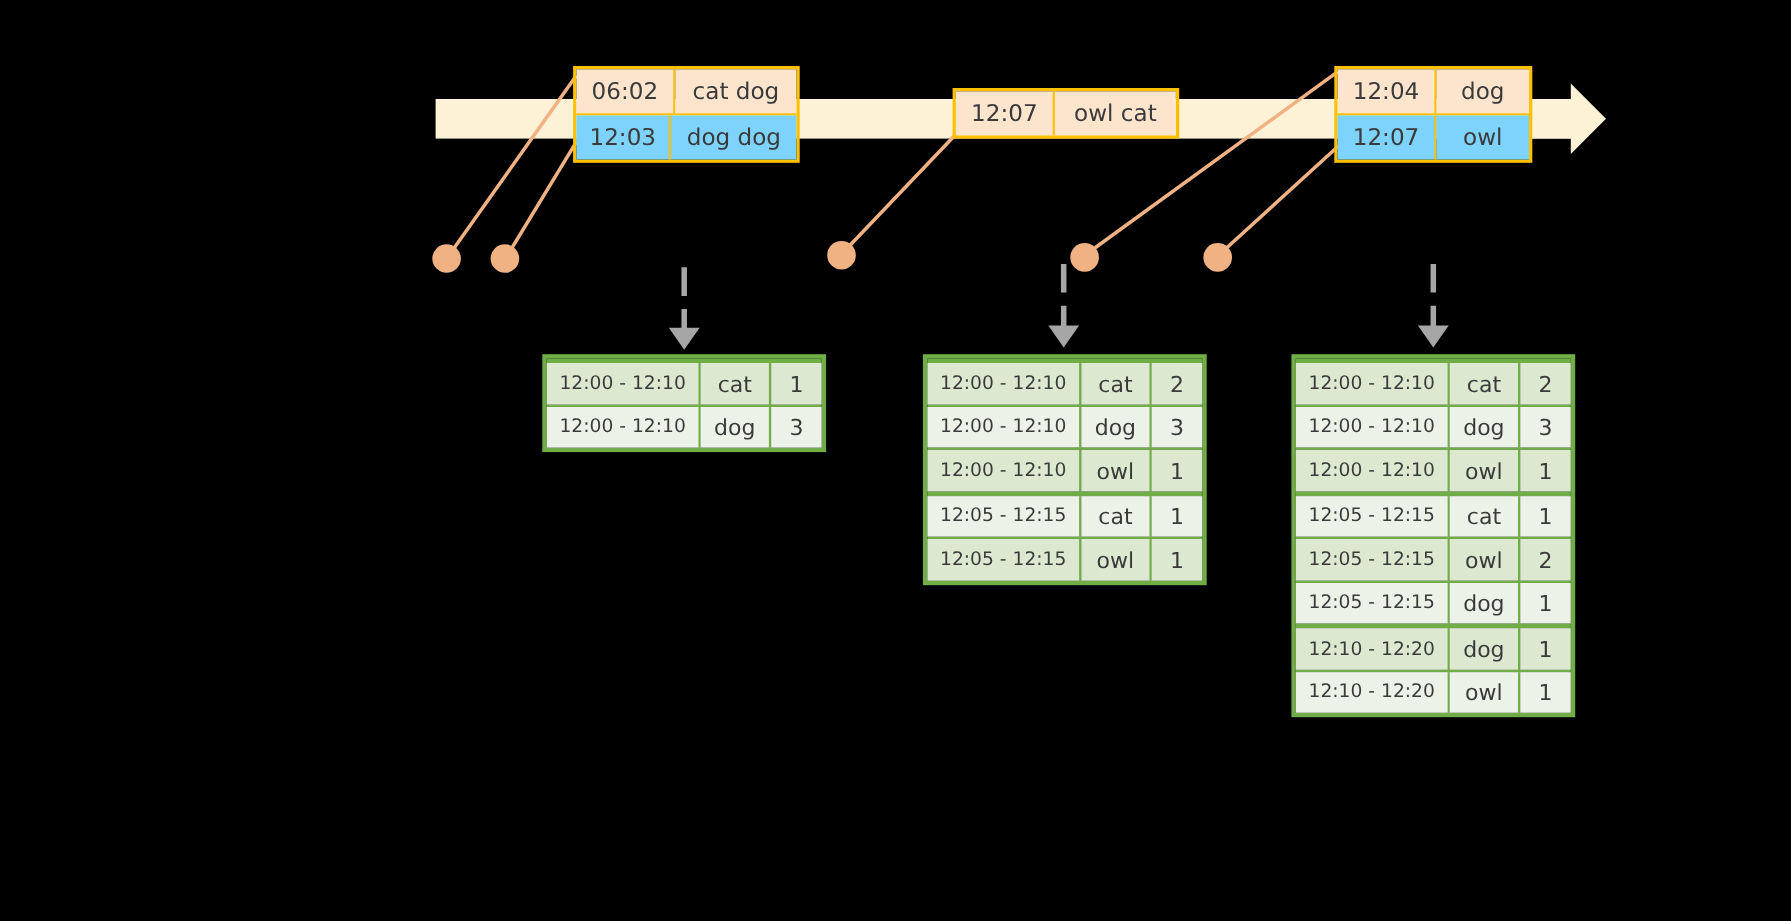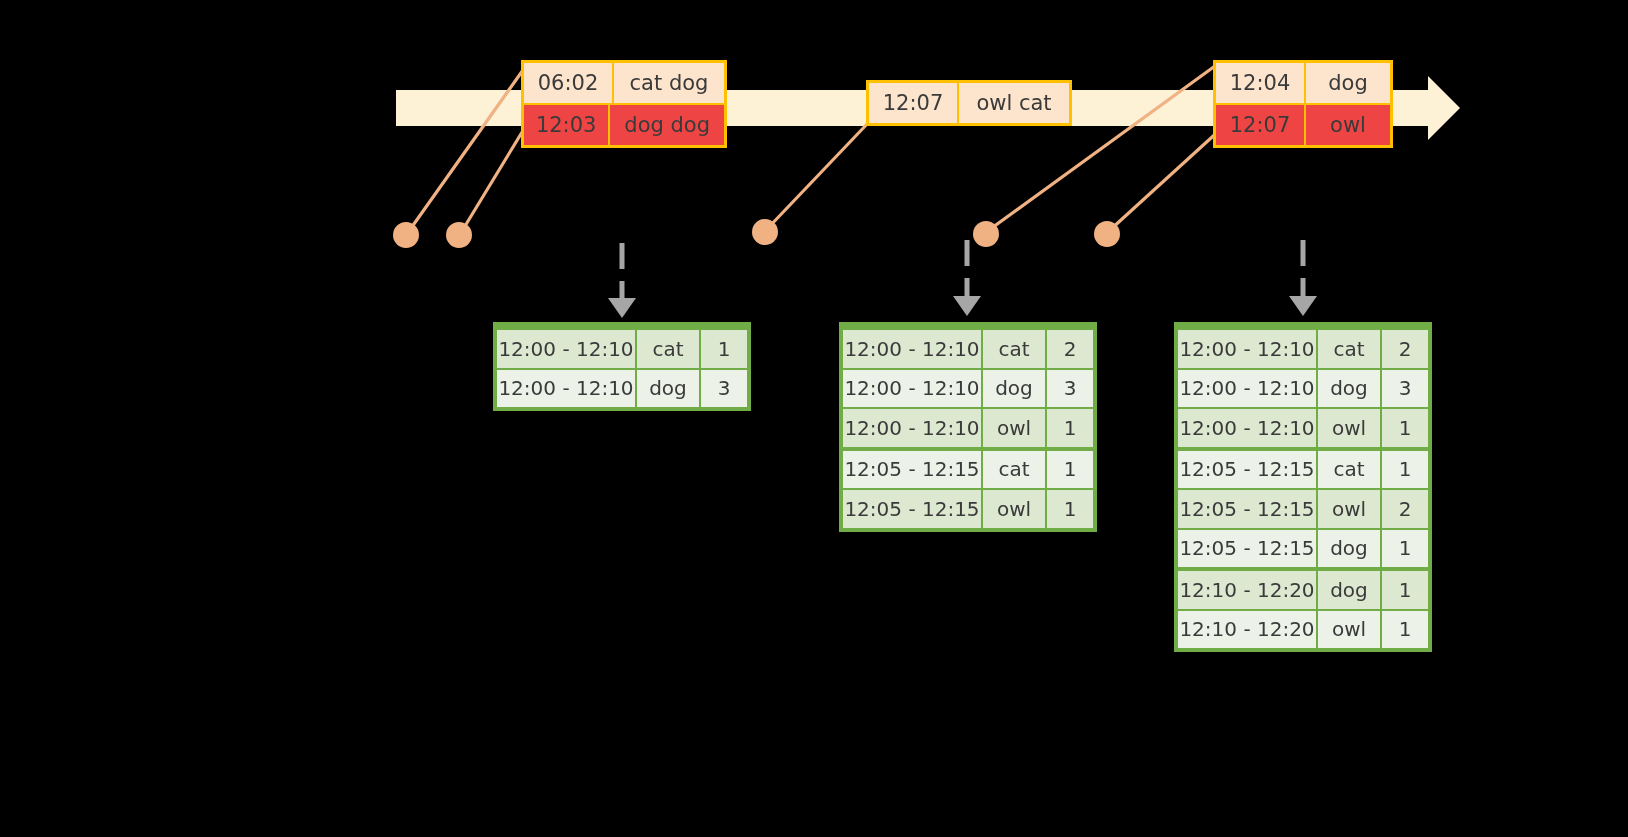--- a/index.html
+++ b/index.html
@@ -56,21 +56,21 @@
     flex: 1;
     display: flex;
     align-items: center;
     justify-content: center;
     font-size: 21px;
     color: #3a3a3a;
     padding: 0 14px;
     white-space: nowrap;
   }
   .shade-a .ev-time, .shade-a .ev-text { background: #FCE4CD; }
-  .shade-b .ev-time, .shade-b .ev-text { background: #ef4444; }
+  .shade-b .ev-time, .shade-b .ev-text { background: #7dd3fc; }
 
   
   .res-table {
     position: absolute;
     border: 4px solid #70AD47;
     box-sizing: border-box;
     display: flex;
     flex-direction: column;
     z-index: 4;
   }
@@ -79,21 +79,21 @@
     flex-direction: row;
     height: 37.5px;
   }
   .res-row + .res-row { border-top: 2px solid #70AD47; }
   .res-row.group-top { border-top: 4px solid #70AD47; }
   .res-win {
     flex: 1;
     display: flex;
     align-items: center;
     justify-content: center;
-    font-size: 20px;
+    font-size: 17px;
     color: #3a3a3a;
     white-space: nowrap;
     border-right: 2px solid #70AD47;
   }
   .res-key {
     width: 62px;
     display: flex;
     align-items: center;
     justify-content: center;
     font-size: 20px;

